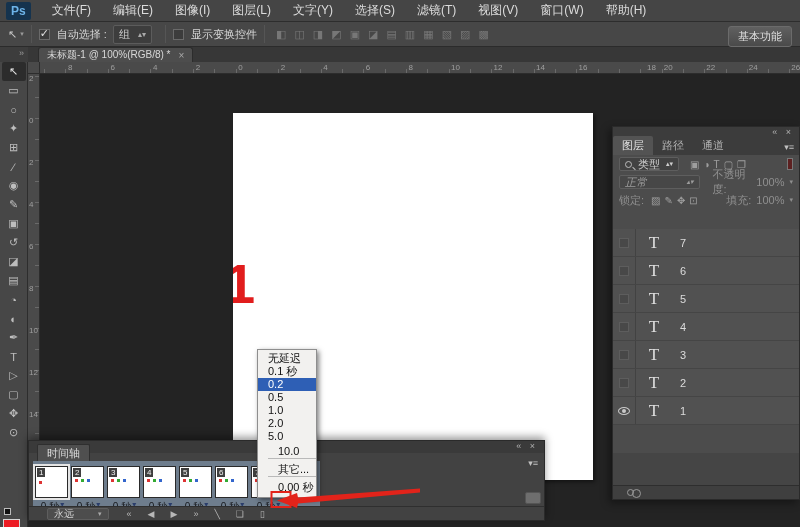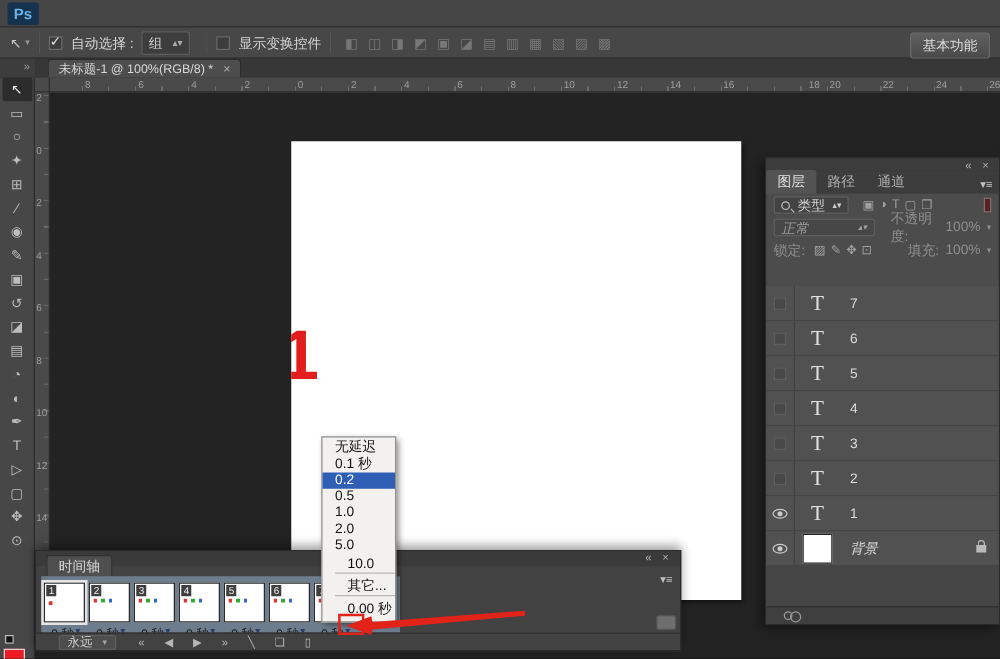--- a/index.html
+++ b/index.html
@@ -134,21 +134,21 @@
           padding:0 2px; line-height:9px; }
   .frame.has-marks .thumb::after { content:""; position:absolute; left:3px; top:12px; width:20px; height:3px;
       background:linear-gradient(90deg,#d33 0 3px,transparent 3px 6px,#3a3 6px 9px,transparent 9px 12px,#36c 12px 15px,transparent 15px); }
   .frame.has-dot .thumb::after { content:""; position:absolute; left:3px; top:14px; width:3px; height:3px; background:#d33; }
   .fdelay { margin-top:2px; text-align:center; font-size:10px; color:#16181c; display:flex;
             justify-content:center; gap:1px; }
   .fdelay .caret { font-size:8px; color:#2a3d6b; }
   .tl-controls { position:absolute; left:0; bottom:0; width:100%; height:14px; background:#424242;
                  border-top:1px solid #2f2f2f; display:flex; align-items:center; font-size:10px; }
   .loop-dd { background:#4d4d4d; border:1px solid #5e5e5e; border-radius:2px; color:#d0d0d0;
-             display:inline-flex; gap:8px; align-items:center; padding:0 6px; height:12px; margin-left:18px; }
+             display:inline-flex; gap:24px; align-items:center; padding:0 6px; height:12px; margin-left:18px; }
   .tl-ico { color:#b7b7b7; padding:0 8px; font-size:9px; }
   .tl-scroll { position:absolute; right:3px; bottom:16px; width:16px; height:12px; background:#6e6e6e;
                border-radius:2px; border:1px solid #555; }
 
   
   .delay-menu { position:absolute; left:257px; top:349px; width:60px; background:#f2f1ef;
                 border:1px solid #8e8e8e; box-shadow:2px 2px 5px rgba(0,0,0,.5); z-index:20;
                 padding:2px 0; font-size:11px; color:#111; }
   .dmi { padding:0 4px 0 10px; height:13px; line-height:13px; white-space:nowrap; }
   .dmi.hl { background:#2e5fb5; color:#fff; }
@@ -158,20 +158,42 @@
   
   .annot { position:absolute; left:0; top:0; width:800px; height:527px; z-index:30; pointer-events:none; }
 </style>
 </head>
 <body>
 
 <div class="stage">
 
   <div class="menubar">
     <span class="ps-logo">Ps</span>
+    <div style="display:flex">
+
+        <span class="menu-item">文件(F)</span>
+
+        <span class="menu-item">编辑(E)</span>
+
+        <span class="menu-item">图像(I)</span>
+
+        <span class="menu-item">图层(L)</span>
+
+        <span class="menu-item">文字(Y)</span>
+
+        <span class="menu-item">选择(S)</span>
+
+        <span class="menu-item">滤镜(T)</span>
+
+        <span class="menu-item">视图(V)</span>
+
+        <span class="menu-item">窗口(W)</span>
+
+        <span class="menu-item">帮助(H)</span>
+      </div>
   </div>
 
   <div class="optionsbar">
     <span class="tool-preset">
       <span>↖</span>
       <span style="font-size:7px;color:#999">▾</span>
     </span>
     <span class="vsep"></span>
     <span><span class="cb checked"></span>
       <span>自动选择 :</span></span>
@@ -492,32 +514,20 @@
 
           </span>
           <span class="lthumb">
             <span class="tglyph">T</span>
 
           </span>
           <span class="lname">1</span>
 
         </div>
 
-        <div class="lrow vis is-bg locked">
-          <span class="eyecell">
-            <span class="eye"></span>
-
-          </span>
-          <span class="lthumb">
-
-            <span class="bgthumb"></span>
-          </span>
-          <span class="lname">背景</span>
-          <span class="lockicon"></span>
-        </div>
       </div>
     <div class="lp-empty"></div>
     <div class="lp-footer">
       <span class="link-ico"></span>
     </div>
   </div>
 
   <div class="timeline">
     <div class="tl-topbar">
       <span class="wins">« ×</span>

